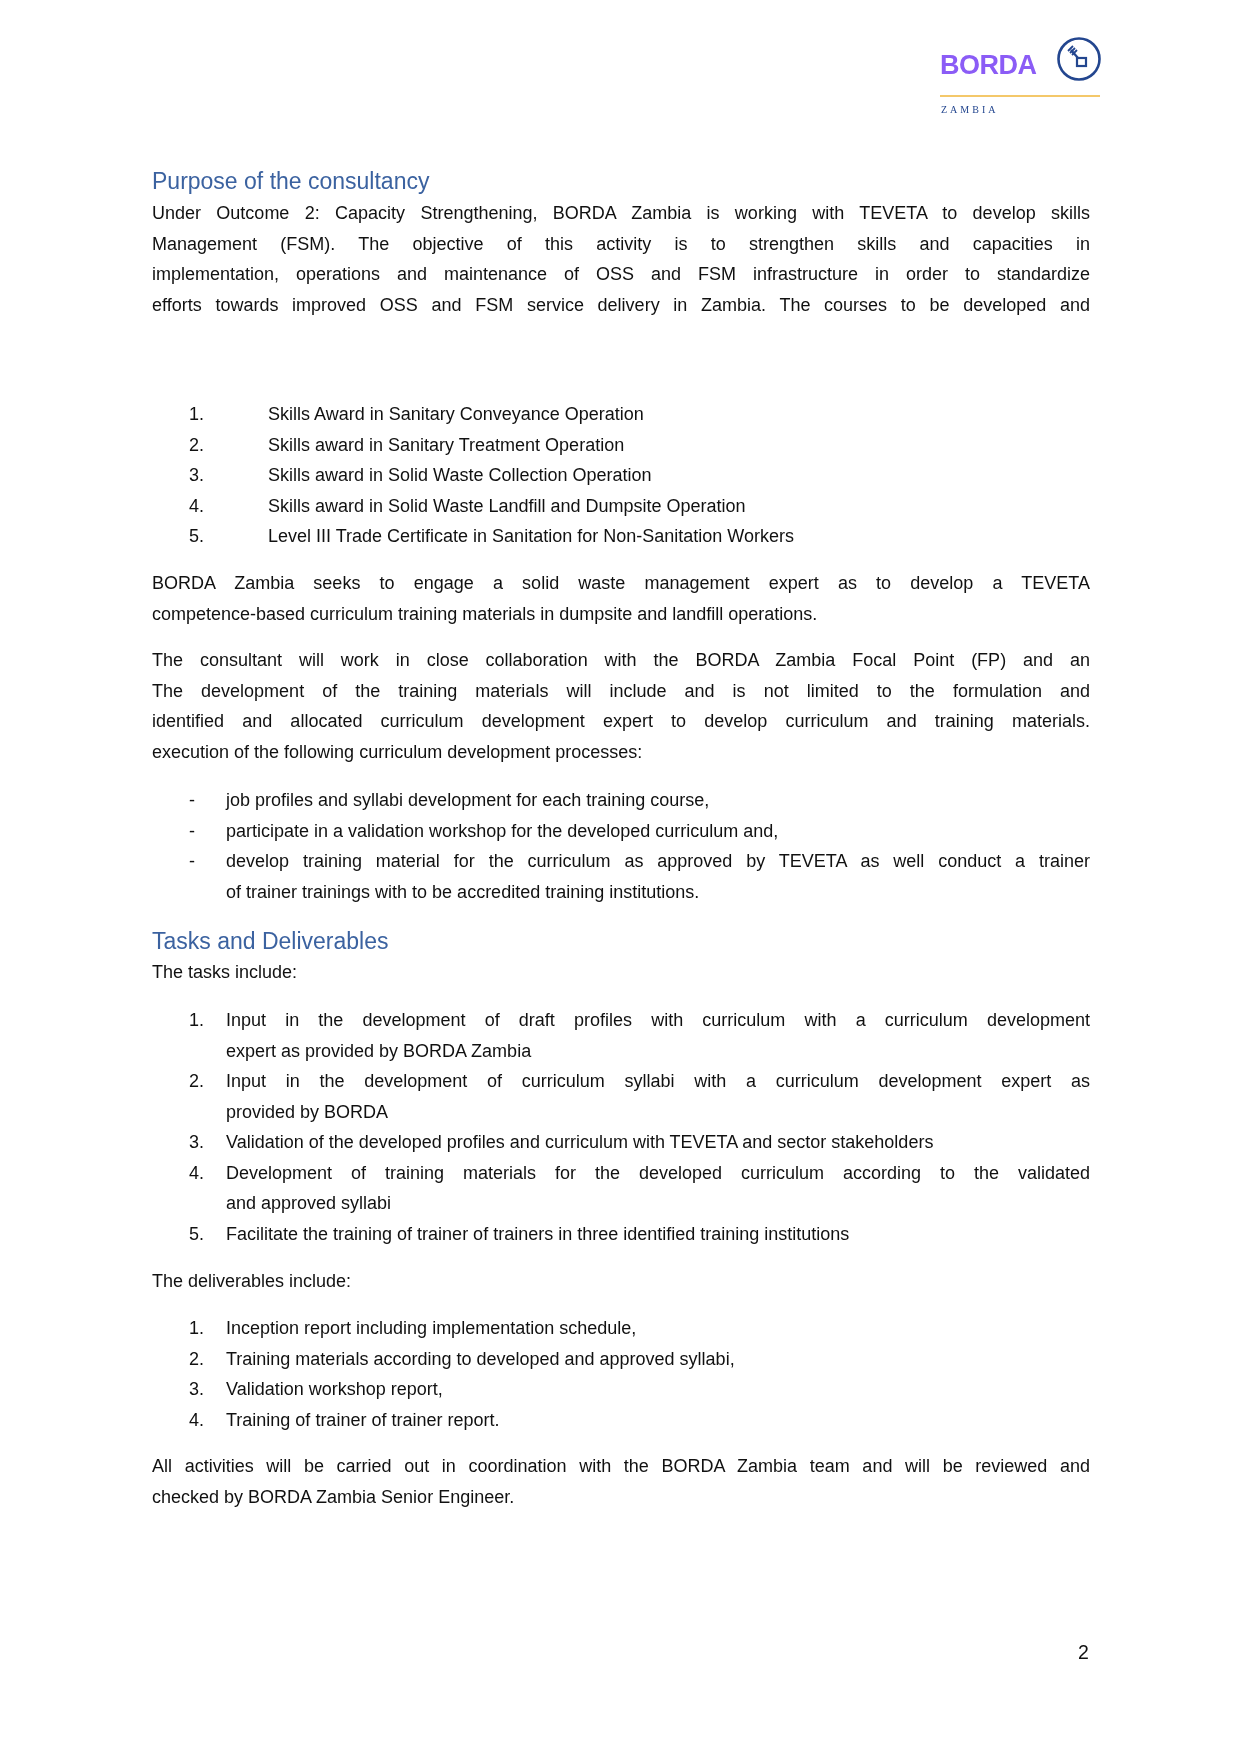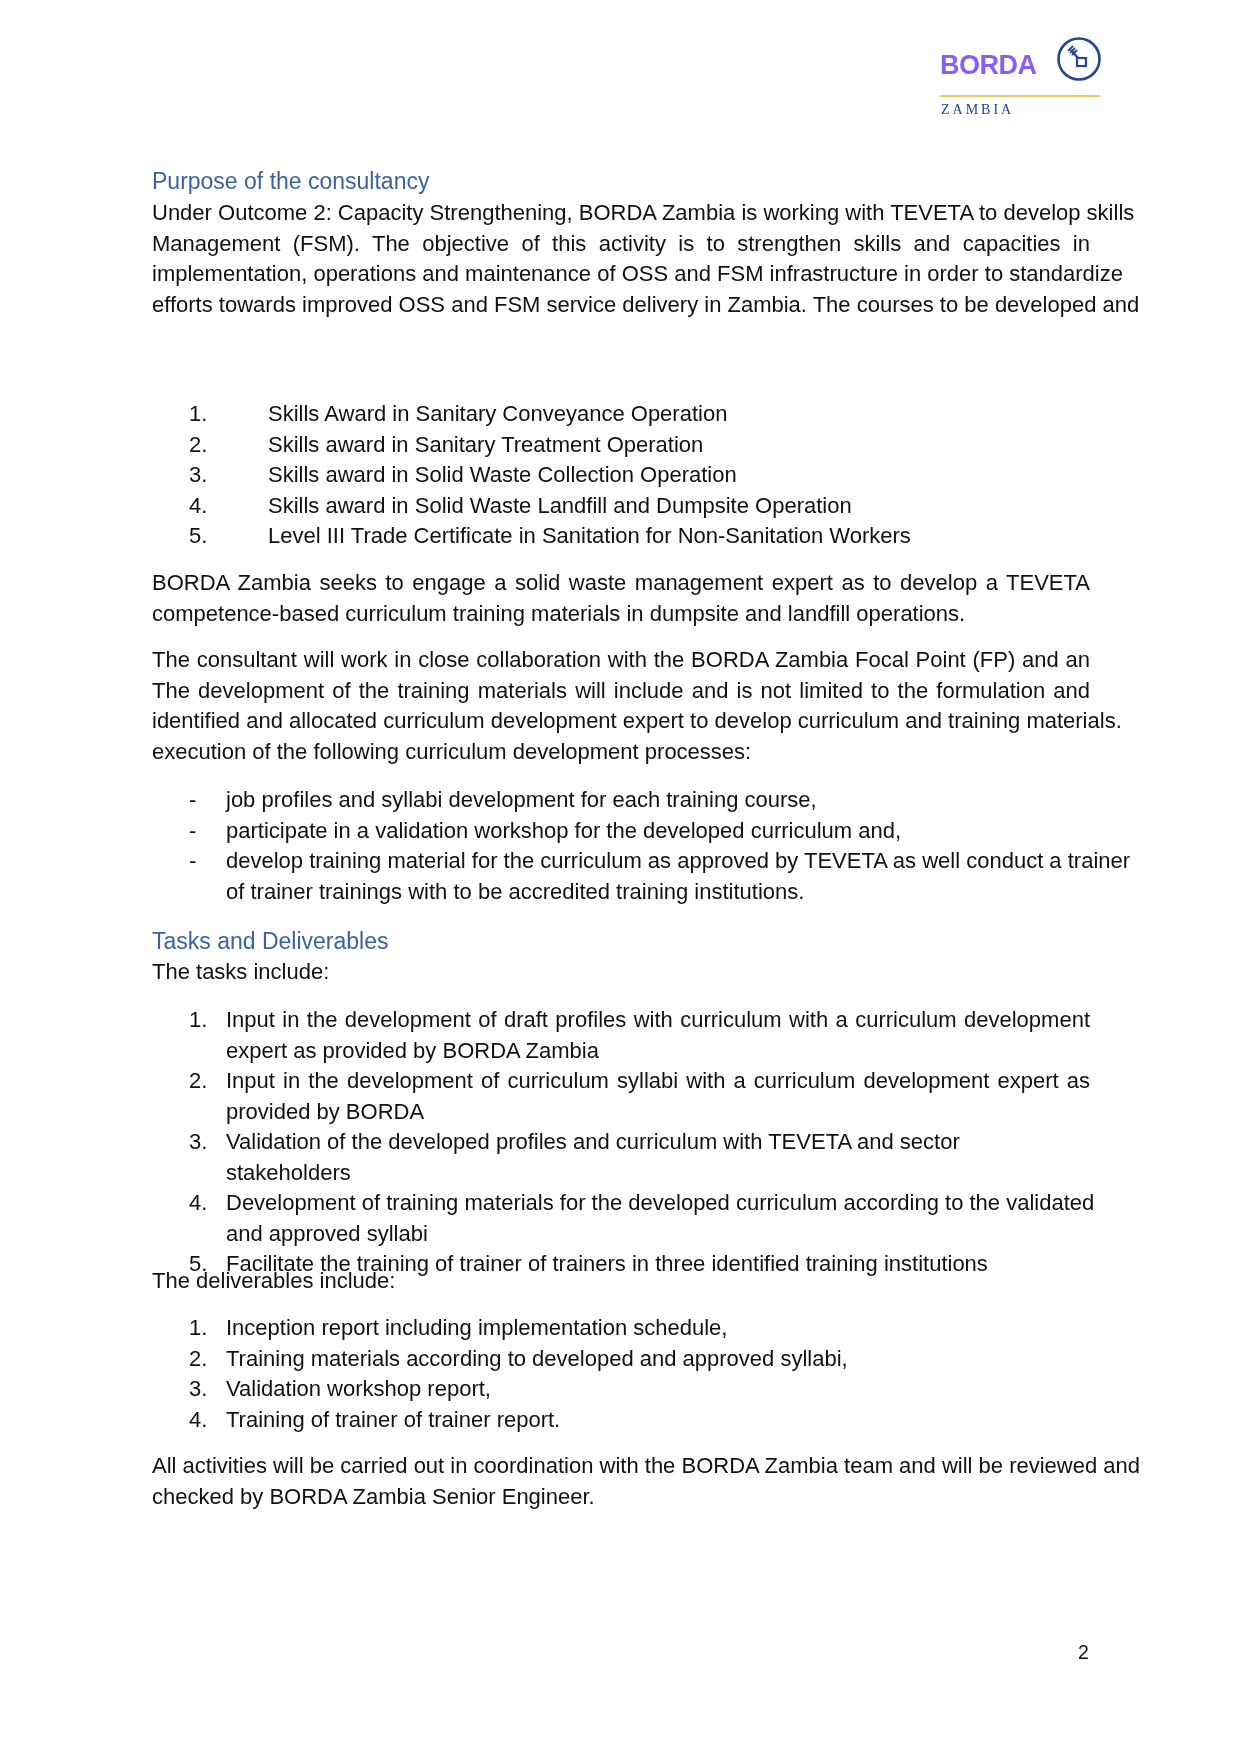--- a/index.html
+++ b/index.html
@@ -4,23 +4,23 @@
 <style>
   html, body { margin:0; padding:0; background:#ffffff; }
   body { width:1241px; height:1755px; position:relative; overflow:hidden;
          font-family:"Liberation Sans", sans-serif; color:#111; }
   .logo { position:absolute; left:938px; top:34px; width:170px; height:90px; }
   .logo-word { position:absolute; left:2px; top:16px; font-family:"Liberation Sans", sans-serif;
                font-weight:bold; font-size:27px; letter-spacing:-0.5px; color:#8b5cf6; line-height:30px; }
   .logo-mark { position:absolute; left:118px; top:2px; width:46px; height:46px; }
   .logo-rule { position:absolute; left:2px; top:61px; width:160px; height:2px; background:#f4c86a; }
   .logo-sub { position:absolute; left:3px; top:70px; font-family:"Liberation Serif", serif;
-              font-size:14px; letter-spacing:3px; color:#23468f; line-height:12px; }
+              font-size:10px; letter-spacing:3px; color:#23468f; line-height:12px; }
 
-  .block { position:absolute; left:152px; width:938px; font-size:22px; line-height:30.5px; }
+  .block { position:absolute; left:152px; width:938px; font-size:18px; line-height:30.5px; }
   .h { position:absolute; left:152px; font-size:23px; line-height:30px; color:#3b62a0; white-space:nowrap; }
   .lines span.l { display:block; text-align:justify; text-align-last:justify; white-space:nowrap; }
   .line { display:block; }
   .item { position:relative; padding-left:74px; }
   .item .num { position:absolute; left:37px; top:0; }
   .item .txt { display:block; text-align:justify;margin-left:42px; }
   .pagenum { position:absolute; left:1078px; top:1637px; font-size:19.5px; line-height:30px; }
 </style>
 </head>
 <body>

